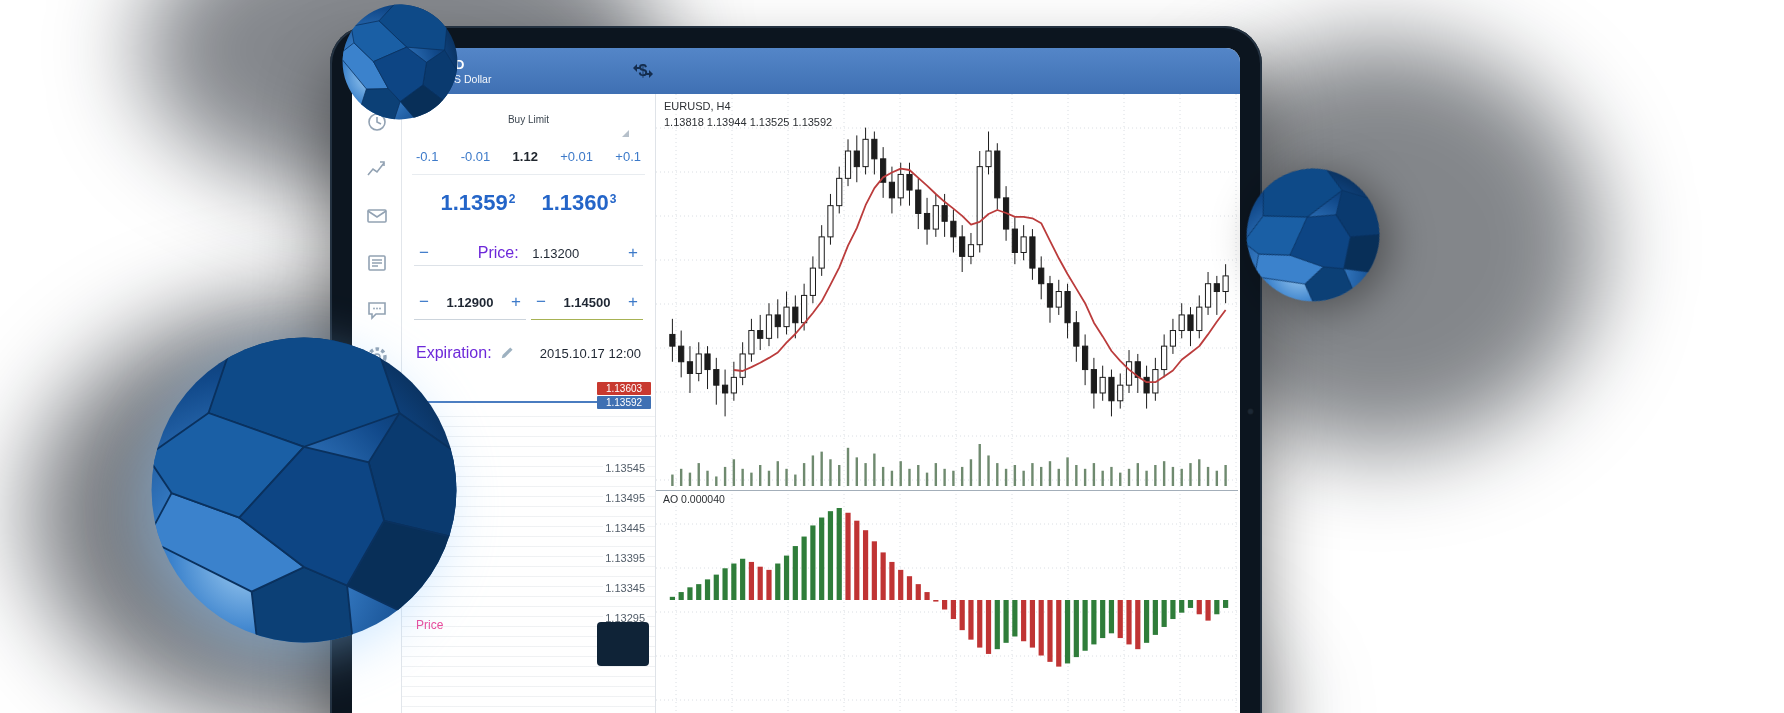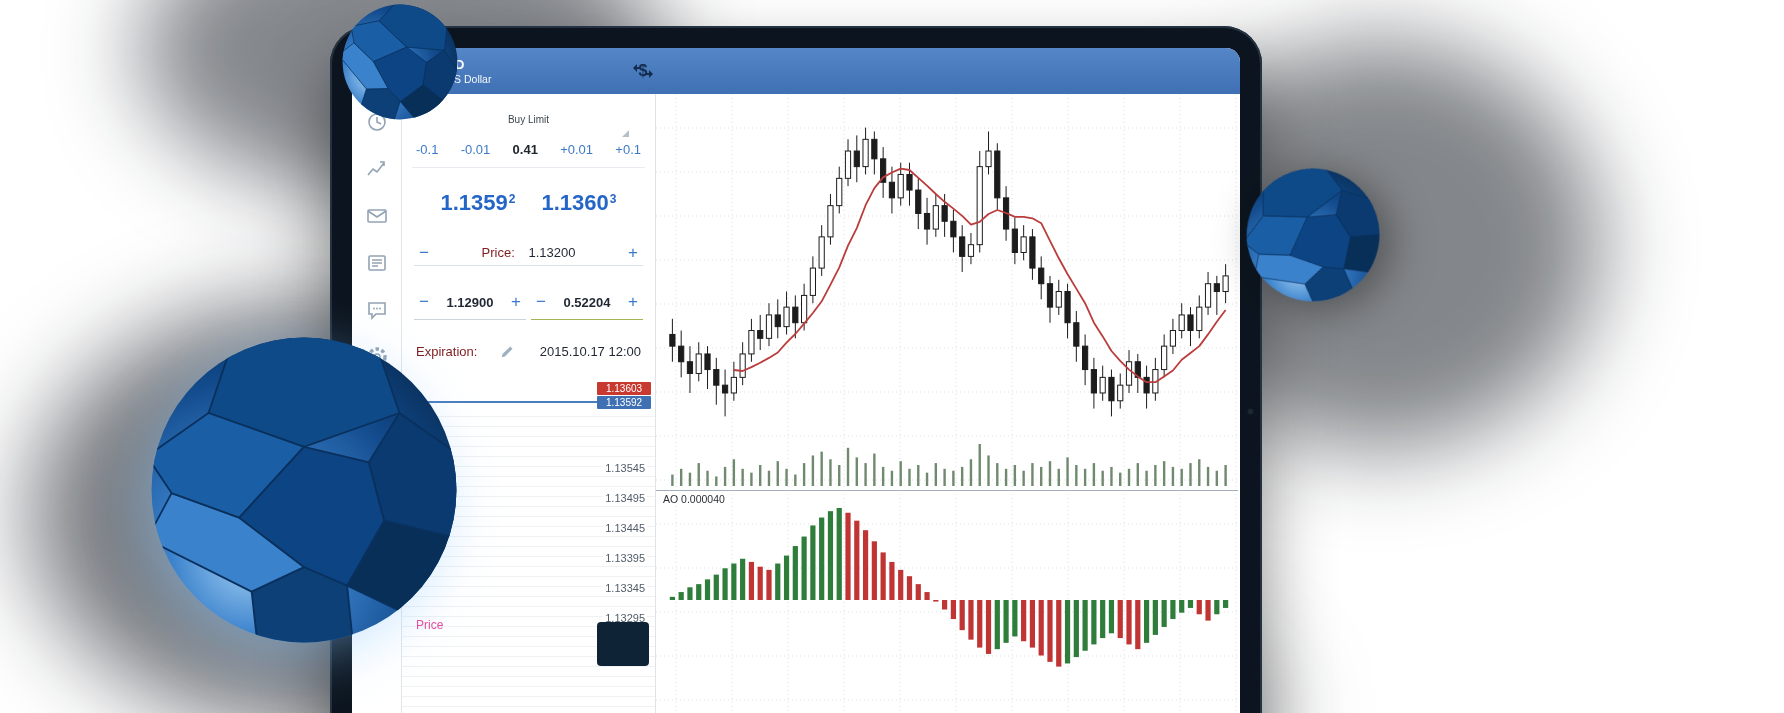--- a/index.html
+++ b/index.html
@@ -33,32 +33,32 @@
   
   .rail { width:50px; border-right:1px solid #e2e6eb; display:flex; flex-direction:column; align-items:center;
     padding-top:16px; gap:23px; background:#fff; }
   .rail-item { width:24px; height:24px; cursor:pointer; }
 
   
   .order-panel { width:254px; border-right:1px solid #dfe3e8; position:relative; font-size:13px; background:#fff; }
   .op-type { position:absolute; top:20px; left:0; right:0; text-align:center; font-size:10px; color:#3c4650; cursor:pointer; }
   .op-type-corner { position:absolute; right:26px; top:36px; width:0; height:0;
     border-style:solid; border-width:0 0 7px 7px; border-color:transparent transparent #b6c0ca transparent; }
-  .op-vol { position:absolute; top:48px; left:10px; right:10px; display:flex; justify-content:space-between;
+  .op-vol { position:absolute; top:55px; left:10px; right:10px; display:flex; justify-content:space-between;
     align-items:center; padding:0 4px 10px 4px; border-bottom:1px solid #e8ecf0; }
   .vol-step { color:#3d7ac9; font-size:13px; cursor:pointer; }
   .vol-main { color:#20262e; font-weight:bold; }
   .op-quotes { position:absolute; top:96px; left:0; right:0; display:flex; justify-content:center; gap:26px; color:#2465c8; }
   .q-main { font-size:22px; font-weight:bold; }
   .q-sup { font-size:12px; font-weight:bold; position:relative; top:-7px; margin-left:1px; }
   .op-price { position:absolute; top:146px; left:12px; right:12px; height:26px; display:flex; align-items:center;
     border-bottom:1px solid #dde2e8; }
   .pm { color:#3d7ac9; font-size:17px; width:20px; text-align:center; cursor:pointer; }
   .op-price-center { flex:1; text-align:center; }
-  .lbl { color:#7f1d1d; font-size:13px; }
+  .lbl { color:#6d28d9; font-size:16px; }
   .val { color:#1f2733; font-size:13px; margin-left:10px; }
   .op-sltp { position:absolute; top:198px; left:12px; right:12px; display:flex; justify-content:space-between; }
   .sltp-field { width:112px; display:flex; align-items:center; justify-content:space-between;
     padding-bottom:7px; border-bottom:1px solid #ccd4dc; }
   .sltp-field.tp { border-bottom-color:#a7b254; }
   .sltp-val { color:#1f2733; font-size:13px; font-weight:bold; cursor:text; }
   .op-exp { position:absolute; top:250px; left:14px; right:14px; display:flex; align-items:center;text-align:right; }
   .exp-right { margin-left:auto; display:flex; align-items:center; gap:16px; }
   .price-line { position:absolute; top:307px; left:0; width:196px; height:2px; background:#4a7cc0; }
   .badges { position:absolute; top:288px; right:4px; width:54px; }
@@ -158,21 +158,21 @@
           </div>
         </div>
 
         <div class="order-panel">
           <div class="op-type">Buy Limit</div>
           <div class="op-type-corner"></div>
 
           <div class="op-vol">
             <span class="vol-step">-0.1</span>
             <span class="vol-step">-0.01</span>
-            <span class="vol-step vol-main">0.41</span>
+            <span class="vol-step vol-main">1.12</span>
             <span class="vol-step">+0.01</span>
             <span class="vol-step">+0.1</span>
           </div>
 
           <div class="op-quotes">
             <span>
               <span class="q-main">1.1359</span><span class="q-sup">2</span>
             </span>
             <span>
               <span class="q-main">1.1360</span><span class="q-sup">3</span>
@@ -189,21 +189,21 @@
           </div>
 
           <div class="op-sltp">
             <div class="sltp-field">
               <span class="pm">−</span>
               <span class="sltp-val">1.12900</span>
               <span class="pm">+</span>
             </div>
             <div class="sltp-field tp">
               <span class="pm">−</span>
-              <span class="sltp-val">0.52204</span>
+              <span class="sltp-val">1.14500</span>
               <span class="pm">+</span>
             </div>
           </div>
 
           <div class="op-exp">
             <span class="lbl">Expiration:</span>
             <span class="exp-right">
               <svg width="14" height="14" viewBox="0 0 16 16">
                 <path d="M11.7 1.6 14.4 4.3 5.6 13.1 2 14l.9-3.6z" fill="#9db1c0"></path>
               </svg>
@@ -225,20 +225,24 @@
             <div class="ladder-val lv4">1.13345</div>
             <div class="ladder-val lv5">1.13295</div>
             <div class="ladder-val lv6">1.13245</div>
           </div>
 
           <div class="op-bottom-label">Price</div>
           <div class="order-btn"></div>
         </div>
 
         <div class="chart-pane">
+          <div class="chart-info">
+            <div>EURUSD, H4</div>
+            <div>1.13818 1.13944 1.13525 1.13592</div>
+          </div>
           <div class="ao-label">AO 0.000040</div>
           <svg id="chart-svg" width="582" height="670" viewBox="0 0 582 670">
               <line x1="20" y1="0" x2="20" y2="670" stroke="#dadee3" stroke-width="1" stroke-dasharray="1,3"></line>
               <line x1="76" y1="0" x2="76" y2="670" stroke="#dadee3" stroke-width="1" stroke-dasharray="1,3"></line>
               <line x1="132" y1="0" x2="132" y2="670" stroke="#dadee3" stroke-width="1" stroke-dasharray="1,3"></line>
               <line x1="188" y1="0" x2="188" y2="670" stroke="#dadee3" stroke-width="1" stroke-dasharray="1,3"></line>
               <line x1="244" y1="0" x2="244" y2="670" stroke="#dadee3" stroke-width="1" stroke-dasharray="1,3"></line>
               <line x1="300" y1="0" x2="300" y2="670" stroke="#dadee3" stroke-width="1" stroke-dasharray="1,3"></line>
               <line x1="356" y1="0" x2="356" y2="670" stroke="#dadee3" stroke-width="1" stroke-dasharray="1,3"></line>
               <line x1="412" y1="0" x2="412" y2="670" stroke="#dadee3" stroke-width="1" stroke-dasharray="1,3"></line>

